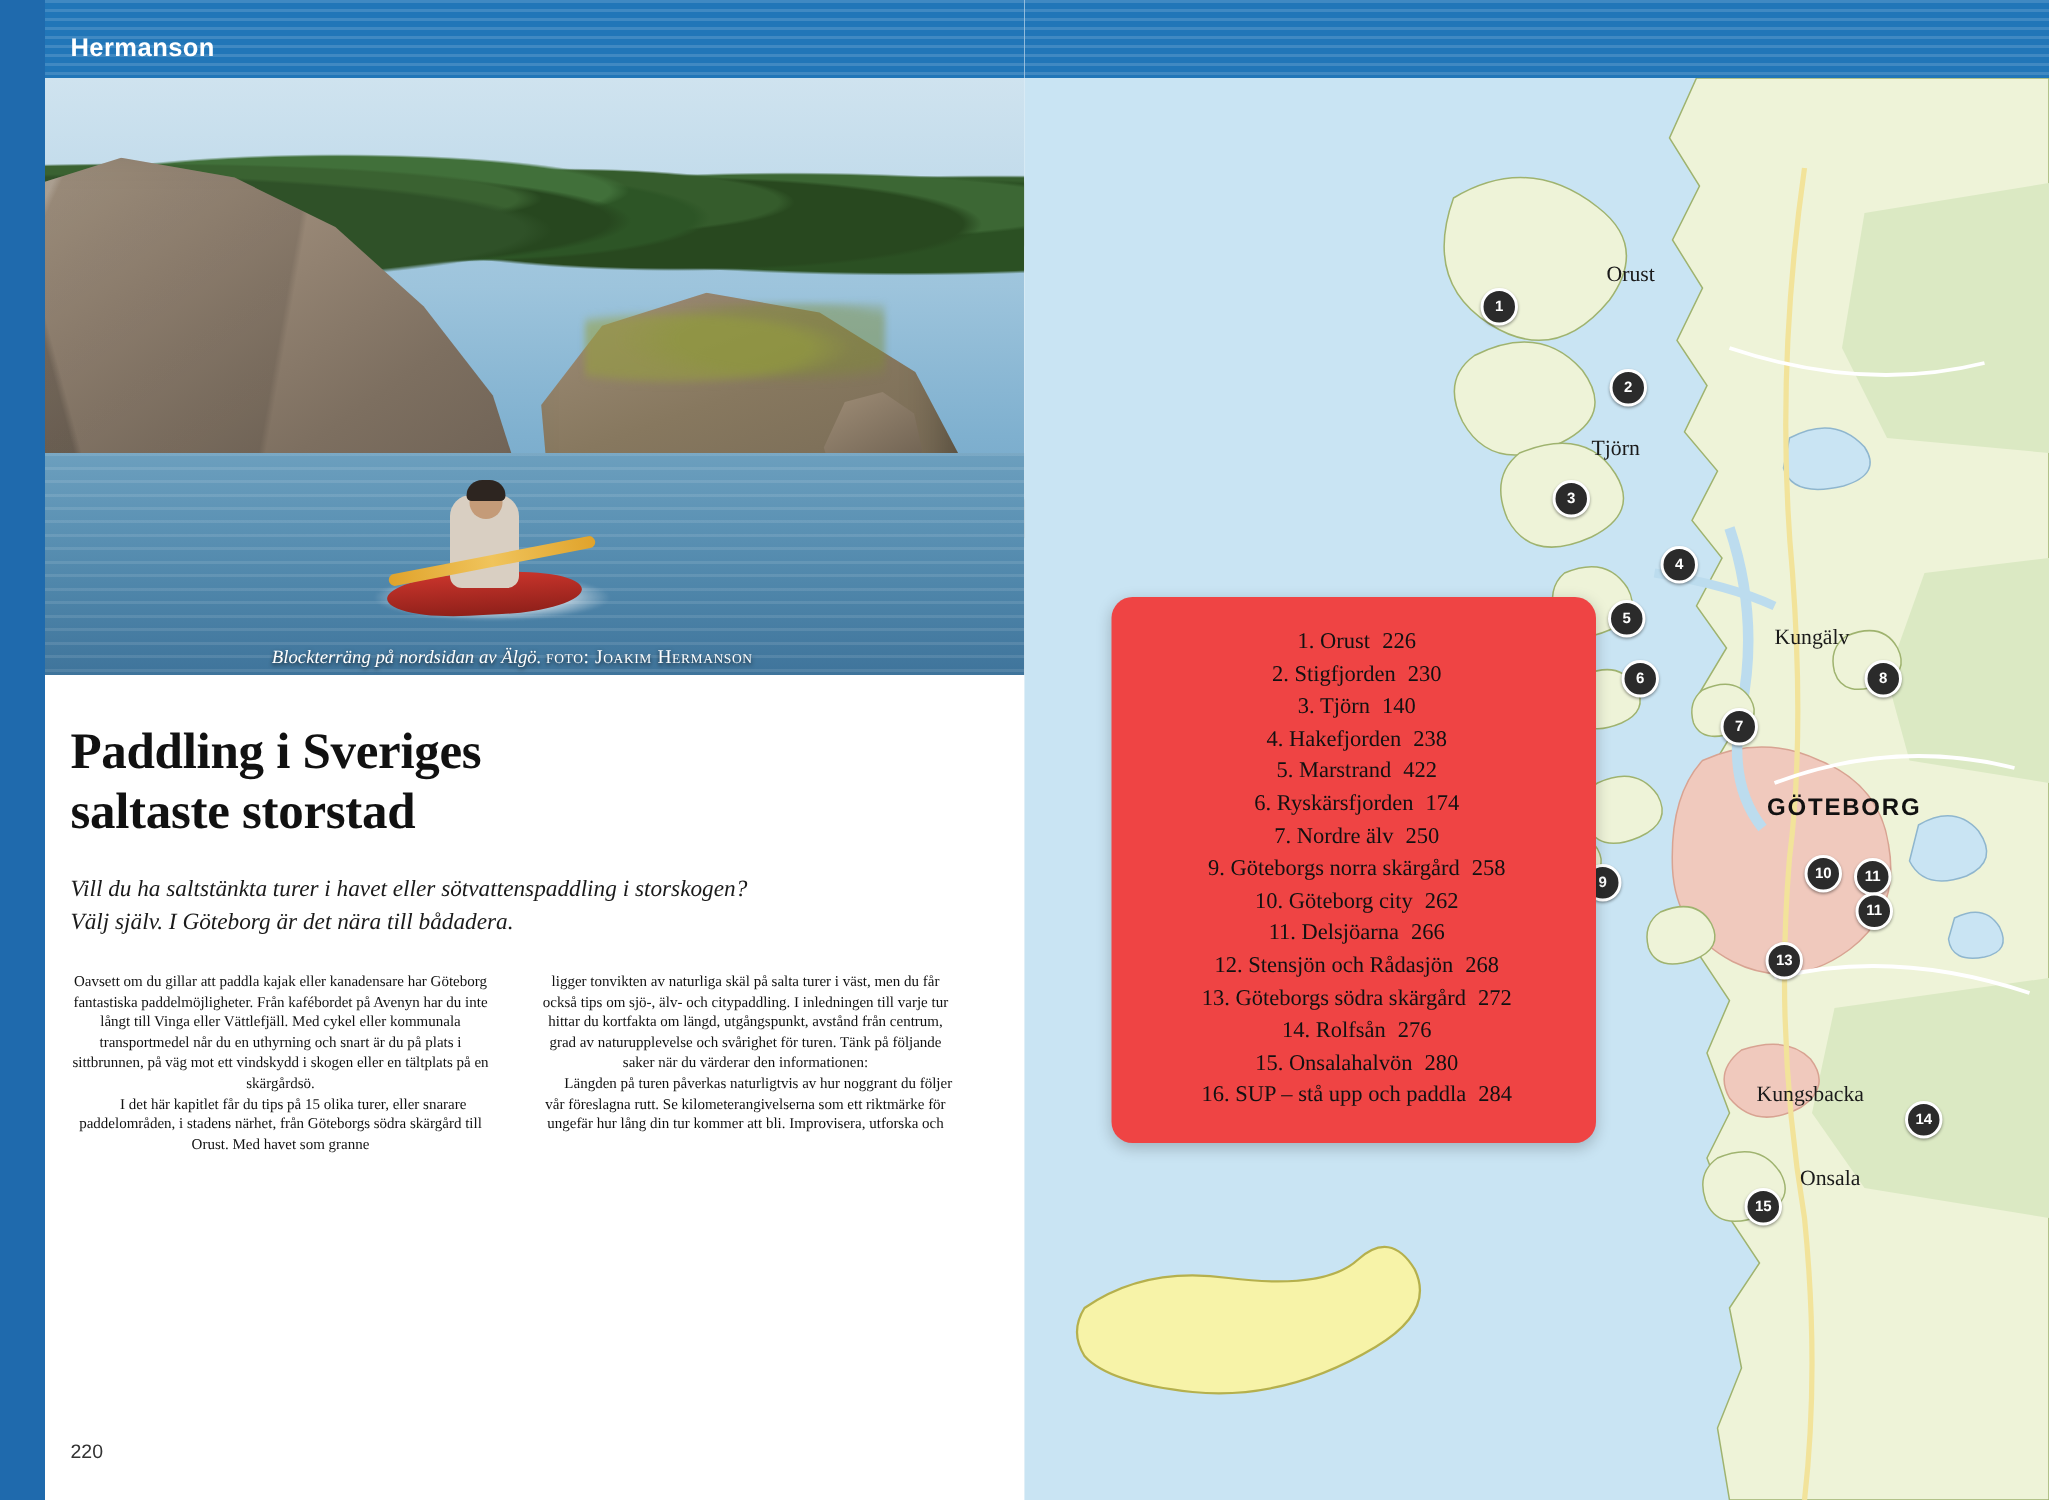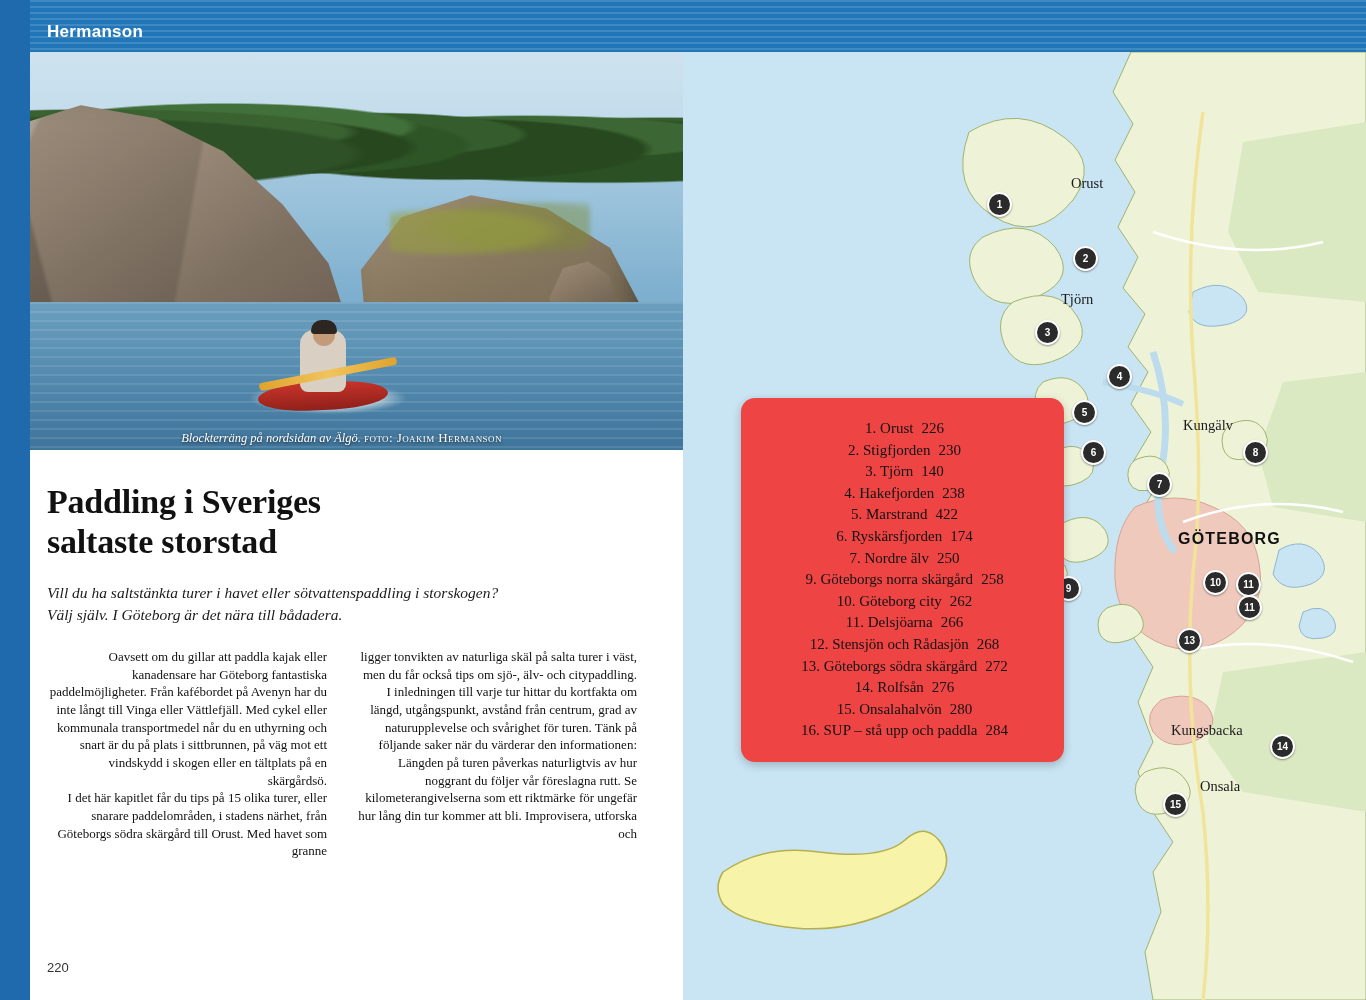--- a/index.html
+++ b/index.html
@@ -201,24 +201,24 @@
   }
   .columns {
     position: absolute;
     left: 47px; top: 648px;
     width: 590px;
     display: flex;
     gap: 30px;
   }
   .col {
     width: 280px;
-    font-size: 13px;
+    font-size: 10px;
     line-height: 1.36;
     color: #111111;
-    text-align: right;
+    text-align: center;
   }
   .col p { margin: 0; }
   .col p.indent { text-indent: 17px; }
   .folio {
     position: absolute;
     left: 47px; top: 960px;
     font-family: "Liberation Sans", sans-serif;
     font-size: 13px;
     color: #333333;
   }

